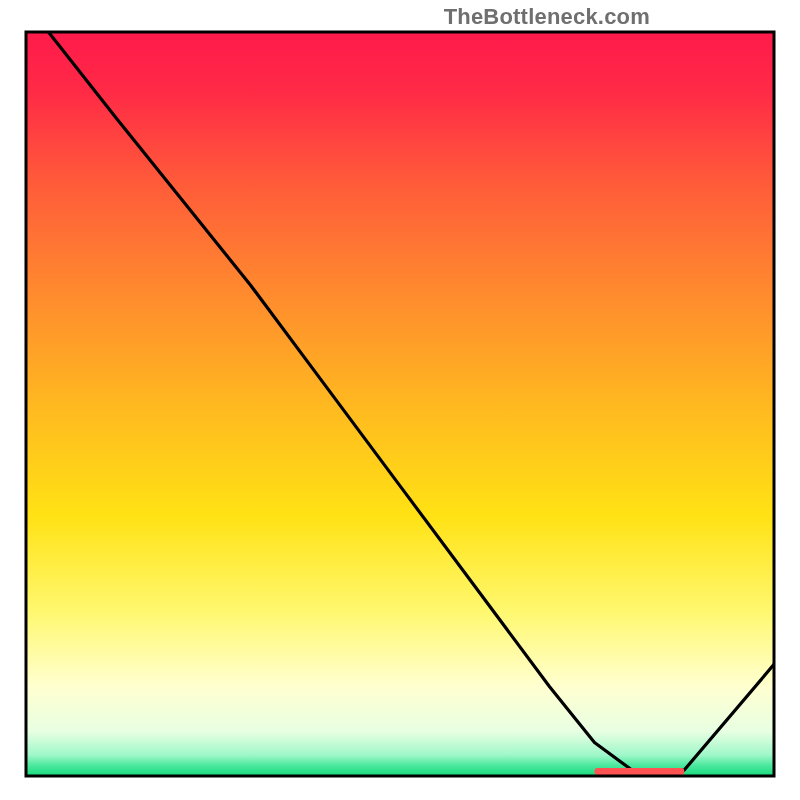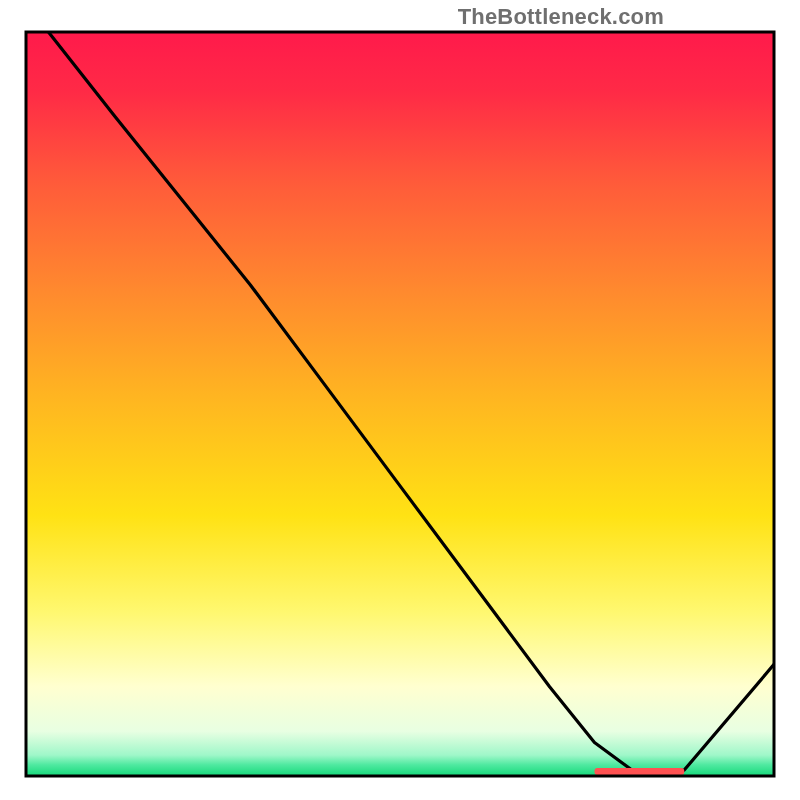--- a/index.html
+++ b/index.html
@@ -8,21 +8,20 @@
     width: 800px;
     height: 800px;
     overflow: hidden;
     font-family: Arial, Helvetica, sans-serif;
     background: #fff;
   }
   .chart-container {
     position: relative;
     width: 664px;
     height: 800px;
-    padding-left: 14px;
   }
   .watermark {
     position: absolute;
     top: 4px;
     right: 14px;
     font-size: 22px;
     font-weight: 600;
     color: #6f6f6f;
     letter-spacing: 0.2px;
     z-index: 10;

